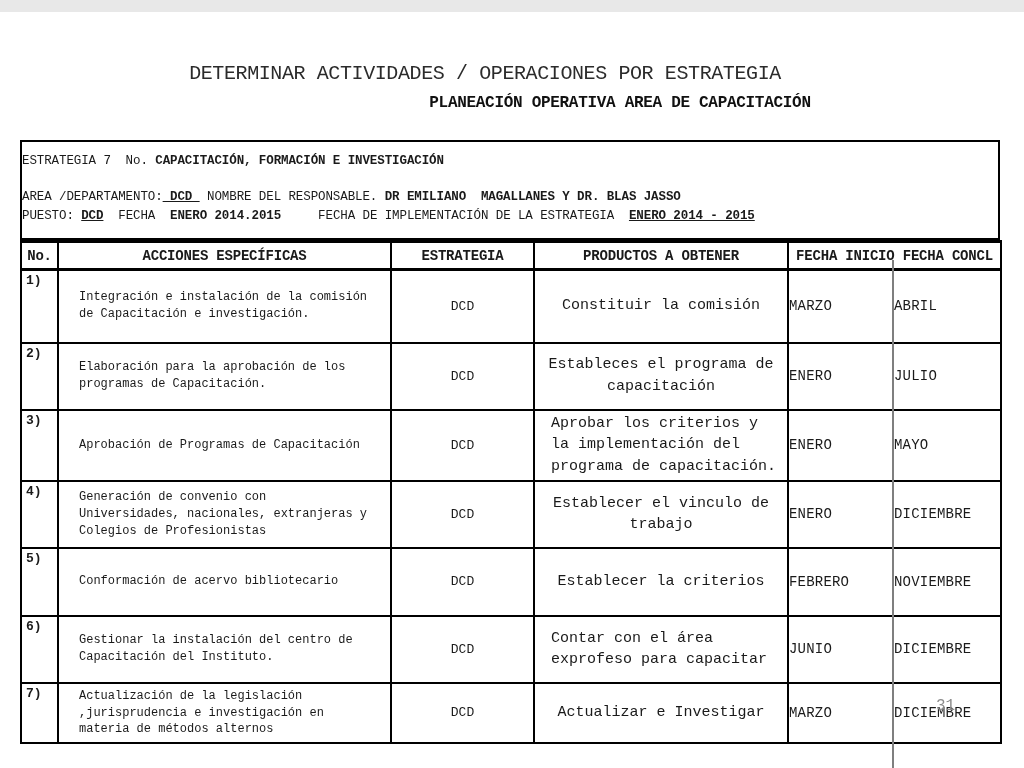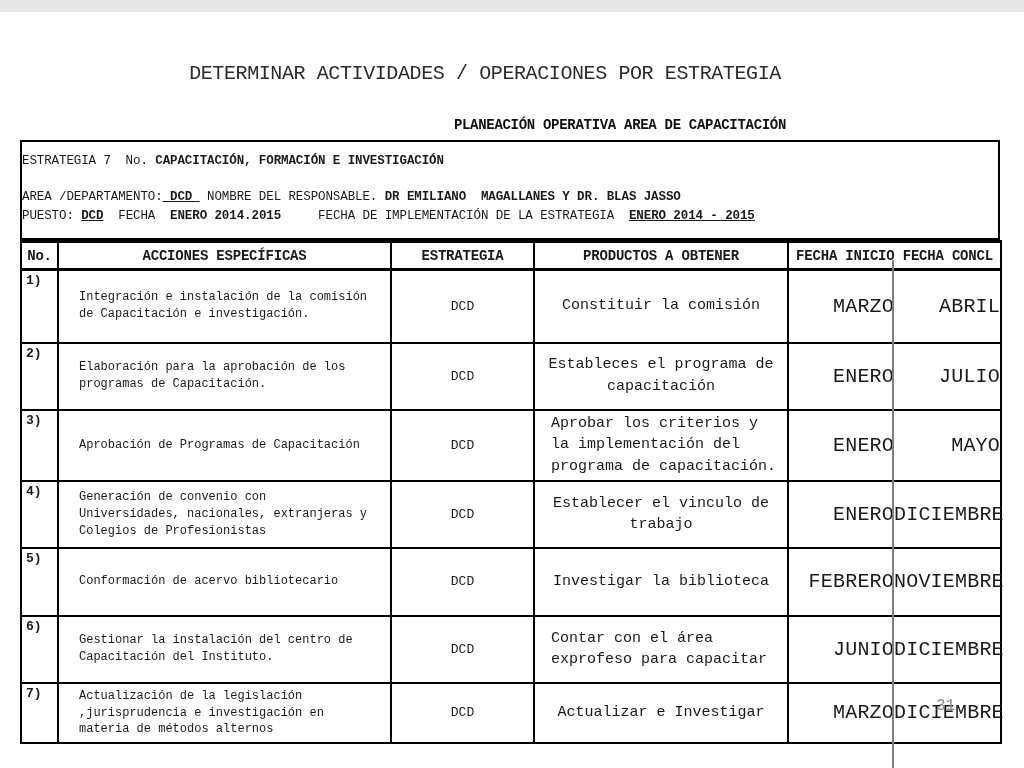--- a/index.html
+++ b/index.html
@@ -13,22 +13,22 @@
     overflow:hidden;
     margin:12px auto;
   }
   .title-main {
     position:absolute; top:50px; left:173px; width:624px;
     text-align:center; font-size:20px; letter-spacing:-0.4px;
     color:var(--title-gray,#2b2b2b);
     white-space:nowrap;
   }
   .title-sub {
-    position:absolute; top:105px; left:368px; width:504px;
-    text-align:center; font-size:14px; font-weight:bold; letter-spacing:-0.3px;
+    position:absolute; top:82px; left:368px; width:504px;
+    text-align:center; font-size:16px; font-weight:bold; letter-spacing:-0.3px;
     color:#111; white-space:nowrap;
   }
   .info-box {
     position:absolute; left:20px; top:128px; width:980px; height:100px;
     border:2px solid var(--border-black,#000);
     padding:10px 0;
     font-size:12.5px; line-height:1.5; letter-spacing:-0.1px;
   }
   .info-line { white-space:pre-wrap; }
   .info-line.first { margin-bottom:17px; }
@@ -62,21 +62,21 @@
   tbody tr:nth-child(5){height:68px;}
   tbody tr:nth-child(6){height:67px;}
   tbody tr:nth-child(7){height:60px;}
 
   td.td-no   { vertical-align:top; font-weight:bold; font-size:13px; padding:2px 0 0 4px; }
   td.td-acc  { font-size:12px; line-height:1.4; padding:4px 20px; }
   td.td-resp { text-align:center; font-size:13px; }
   td.td-prod { text-align:center; font-size:15px; line-height:1.45; padding:2px 10px; }
   tbody tr:nth-child(3) td.td-prod,
   tbody tr:nth-child(6) td.td-prod { text-align:left; padding-left:16px; }
-  td.td-ini, td.td-con { text-align:right; font-size:20px; letter-spacing:0.2px; }
+  td.td-ini, td.td-con { text-align:left; font-size:14px; letter-spacing:0.2px; }
   td.td-ini { border-right:none; }
   td.td-con { border-left:none; }
 
   .divider-v {
     position:absolute; left:892px; top:248px; width:2px; height:514px;
     background:var(--divider-gray,#7f7f7f); z-index:2;
   }
   .page-num {
     position:absolute; left:936px; top:685px;
     font-size:16px; color:var(--page-number-gray,#8c8c8c); z-index:3;
@@ -144,21 +144,21 @@
     <td class="td-acc">Generación de convenio con Universidades, nacionales, extranjeras y Colegios de Profesionistas</td>
     <td class="td-resp">DCD</td>
     <td class="td-prod">Establecer el vinculo de trabajo</td>
     <td class="td-ini">ENERO</td>
     <td class="td-con">DICIEMBRE</td>
   </tr>
         <tr>
     <td class="td-no">5)</td>
     <td class="td-acc">Conformación de acervo bibliotecario</td>
     <td class="td-resp">DCD</td>
-    <td class="td-prod">Investigar la biblioteca</td>
+    <td class="td-prod">Establecer la criterios</td>
     <td class="td-ini">FEBRERO</td>
     <td class="td-con">NOVIEMBRE</td>
   </tr>
         <tr>
     <td class="td-no">6)</td>
     <td class="td-acc">Gestionar la instalación del centro de Capacitación del Instituto.</td>
     <td class="td-resp">DCD</td>
     <td class="td-prod">Contar con el área exprofeso para capacitar</td>
     <td class="td-ini">JUNIO</td>
     <td class="td-con">DICIEMBRE</td>

